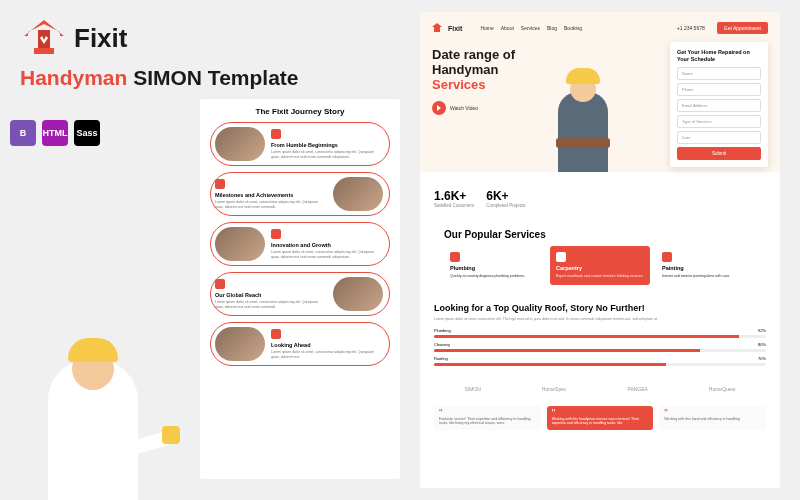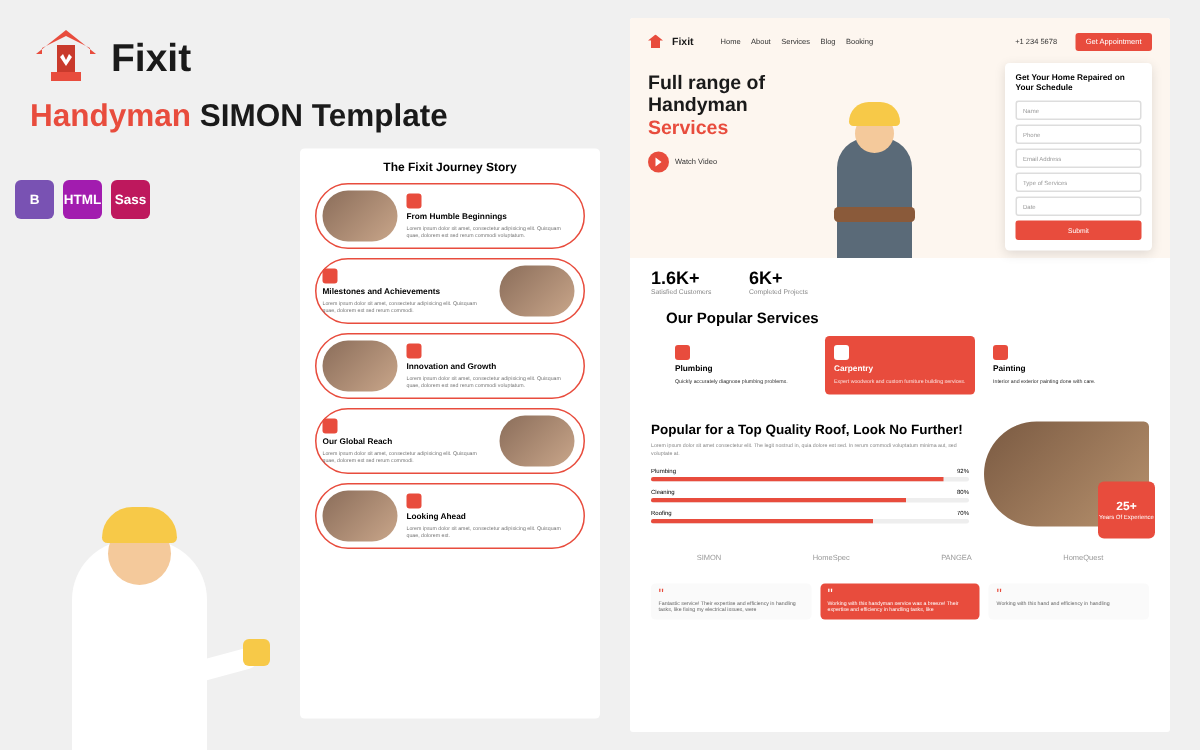--- a/index.html
+++ b/index.html
@@ -9,21 +9,21 @@
 .logo-row{display:flex;align-items:center;gap:6px;margin-bottom:8px}
 .logo-badge{width:48px;height:40px;position:relative}
 .logo-badge svg{width:48px;height:40px}
 .logo-text{font-size:26px;font-weight:700;color:#1a1a1a}
 .headline{font-size:21px;font-weight:700;color:#1a1a1a;margin-bottom:14px}
 .headline .hl{color:#e84c3d}
 .badges{display:flex;gap:6px;position:absolute;left:10px;top:120px}
 .badge{width:26px;height:26px;border-radius:4px;display:flex;align-items:center;justify-content:center;font-size:9px;font-weight:700;color:#fff}
 .b-boot{background:#7952b3}
 .b-html{background:#a21caf}
-.b-sass{background:#be185d}
+.b-sass{background:#000000}
 .worker{position:absolute;left:18px;bottom:0;width:150px;height:200px}
 .worker-body{position:absolute;bottom:0;left:30px;width:90px;height:140px;background:#fff;border-radius:40px 40px 0 0}
 .worker-head{position:absolute;bottom:110px;left:54px;width:42px;height:42px;background:#f4c99b;border-radius:50%}
 .worker-hat{position:absolute;bottom:138px;left:50px;width:50px;height:24px;background:#f7c948;border-radius:22px 22px 4px 4px}
 .worker-arm{position:absolute;bottom:50px;left:110px;width:44px;height:14px;background:#fff;border-radius:8px;transform:rotate(-15deg)}
 .worker-glove{position:absolute;bottom:56px;left:144px;width:18px;height:18px;background:#f7c948;border-radius:4px}
 .story-panel{position:absolute;left:200px;top:99px;width:200px;height:380px;background:#fff;border-radius:3px;padding:8px 10px;font-size:5px;overflow:hidden}
 .story-title{text-align:center;font-size:8px;font-weight:700;margin-bottom:6px}
 .story-card{border:1px solid #e84c3d;border-radius:30px;padding:4px 6px 4px 4px;margin-bottom:6px;display:flex;gap:6px;align-items:center}
 .story-card.right{flex-direction:row-reverse;border-radius:30px}
@@ -47,21 +47,21 @@
 .play-btn::after{content:"";position:absolute;left:5px;top:4px;border-left:4px solid #fff;border-top:3px solid transparent;border-bottom:3px solid transparent}
 .hero-worker{position:absolute;left:118px;bottom:0;width:90px;height:120px}
 .hero-worker .hw-body{position:absolute;bottom:0;left:20px;width:50px;height:80px;background:#5a6a78;border-radius:20px 20px 0 0}
 .hero-worker .hw-head{position:absolute;bottom:70px;left:32px;width:26px;height:26px;background:#f4c99b;border-radius:50%}
 .hero-worker .hw-hat{position:absolute;bottom:88px;left:28px;width:34px;height:16px;background:#f7c948;border-radius:14px 14px 3px 3px}
 .hero-worker .hw-belt{position:absolute;bottom:24px;left:18px;width:54px;height:10px;background:#8a5a3a;border-radius:3px}
 .hero-form{position:absolute;right:12px;top:30px;width:98px;background:#fff;border-radius:3px;box-shadow:0 2px 8px rgba(0,0,0,.12);padding:7px;font-size:4.5px}
 .hero-form-title{font-size:5.5px;font-weight:700;margin-bottom:5px;text-align:left;line-height:1.2}
 .hf-input{border:1px solid #ddd;border-radius:2px;padding:3px 4px;margin-bottom:3px;color:#999;font-size:4px}
 .hf-btn{background:#e84c3d;color:#fff;text-align:center;padding:4px;border-radius:2px;font-size:4.5px;margin-top:2px}
-.stats{display:flex;gap:25px;padding:6px 14px;font-size:5px}
+.stats{display:flex;gap:12px;padding:17px 14px;font-size:5px}
 .stat-n{font-size:12px;font-weight:800}
 .stat-l{color:#888;font-size:4.5px}
 .services{padding:4px 24px 10px}
 .svc-title{font-size:10px;font-weight:800;margin-bottom:6px}
 .svc-cards{display:flex;gap:6px}
 .svc-card{flex:1;padding:6px;border-radius:3px;font-size:4px}
 .svc-card.active{background:#e84c3d;color:#fff}
 .svc-card h4{font-size:5.5px;font-weight:700;margin-bottom:3px}
 .svc-card p{font-size:3.5px;line-height:1.3;opacity:.85}
 .svc-ico{width:10px;height:10px;background:#e84c3d;border-radius:2px;margin-bottom:3px}
@@ -176,21 +176,21 @@
           <span>Home</span>
           <span>About</span>
           <span>Services</span>
           <span>Blog</span>
           <span>Booking</span>
         </div>
         <span class="nav-phone">+1 234 5678</span>
         <span class="nav-btn">Get Appointment</span>
       </div>
       <div class="hero-title">
-        <span>Full range of</span><br><span>Handyman</span><br><span class="svc">Services</span>
+        <span>Date range of</span><br><span>Handyman</span><br><span class="svc">Services</span>
       </div>
       <div class="hero-play">
         <span class="play-btn"></span>
         <span>Watch Video</span>
       </div>
       <div class="hero-worker">
         <div class="hw-body"></div>
           <div class="hw-belt"></div>
           <div class="hw-head"></div>
           <div class="hw-hat"></div>
@@ -233,21 +233,21 @@
         <div class="svc-card">
             <div class="svc-ico"></div>
             <h4>Painting</h4>
             <p>Interior and exterior painting done with care.</p>
           </div>
       </div>
     </div>
 
     <div class="roof">
       <div class="roof-left">
-        <div class="roof-title">Popular for a Top Quality Roof, Look No Further!</div>
+        <div class="roof-title">Looking for a Top Quality Roof, Story No Further!</div>
         <div class="roof-p">Lorem ipsum dolor sit amet consectetur elit. The legit nostrud in, quia dolore est sed. In rerum commodi voluptatum minima aut, sed voluptate at.</div>
         <div class="bar">
             <div class="bar-top">
               <span>Plumbing</span>
               <span>92%</span>
             </div>
             <div class="bar-track">
               <div class="bar-fill" style="width:92%"></div>
             </div>
           </div>
@@ -263,27 +263,20 @@
         <div class="bar">
             <div class="bar-top">
               <span>Roofing</span>
               <span>70%</span>
             </div>
             <div class="bar-track">
               <div class="bar-fill" style="width:70%"></div>
             </div>
           </div>
       </div>
-      <div class="roof-right">
-        <div class="roof-img"></div>
-        <div class="roof-badge">
-            <b>25+</b>
-            <span>Years Of Experience</span>
-          </div>
-      </div>
     </div>
 
     <div class="brands">
       <span>SIMON</span>
       <span>HomeSpec</span>
       <span>PANGEA</span>
       <span>HomeQuest</span>
     </div>
 
     <div class="test-sec">

